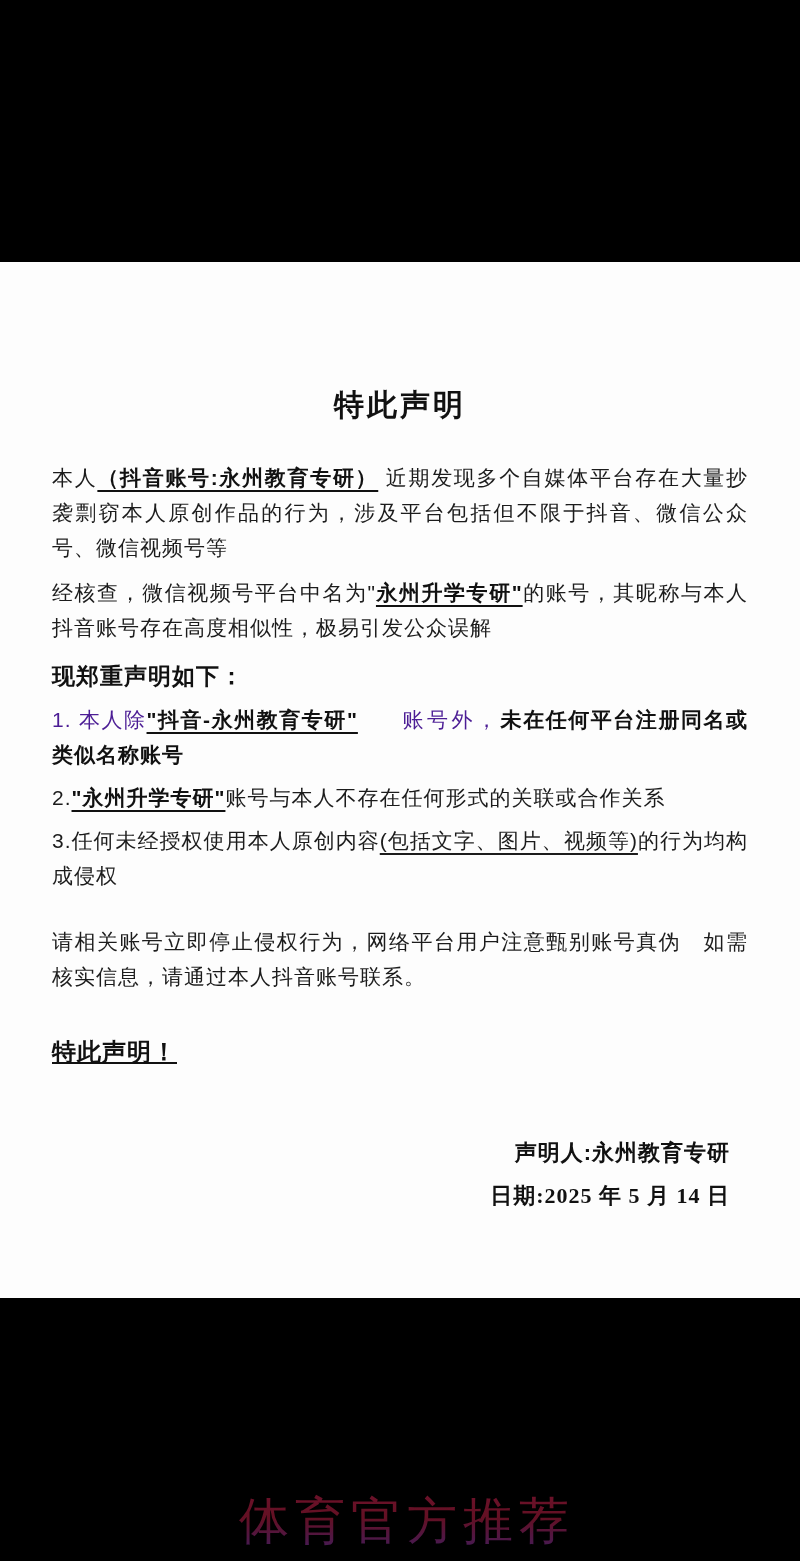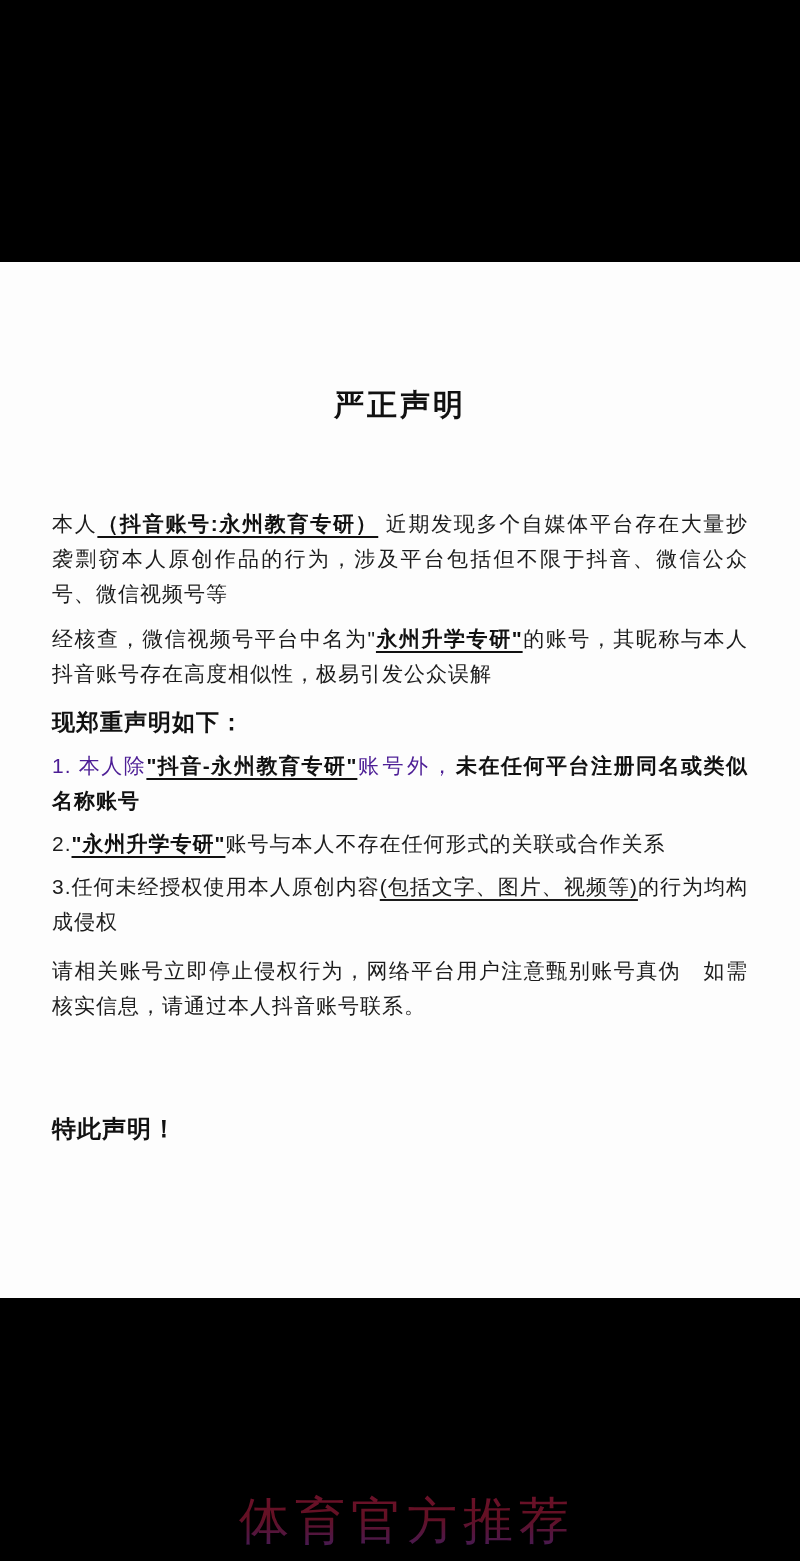--- a/index.html
+++ b/index.html
@@ -39,39 +39,40 @@
     letter-spacing: 3px;
     color: #111;
   }
   .para {
     margin: 0;
     font-size: 21px;
     line-height: 35px;
     letter-spacing: 1px;
     text-align: justify;
   }
-  .p-intro   { margin-top: 86px; }
+  .p-intro   { margin-top: 40px; }
   .p-verify  { margin-top: 10px; }
   .decl-heading {
     margin: 14px 0 0 0;
     font-size: 23px;
     line-height: 35px;
     font-weight: 700;
     letter-spacing: 1px;
     color: #111;
   }
   .decl-item { margin-top: 8px; }
-  .p-request { margin-top: 14px; }
+  .p-request { margin-top: 31px; }
   .closing {
-    margin: 88px 0 0 0;
+    margin: 40px 0 0 0;
     font-size: 24px;
     line-height: 35px;
     font-weight: 700;
     letter-spacing: 1px;
     color: #111;
+    text-decoration: underline;
   }
   .sig-block { text-align: right; padding-right: 18px; }
   .signer {
     margin: 66px 0 0 0;
     font-size: 22px;
     line-height: 35px;
     font-weight: 700;
     letter-spacing: 1px;
     color: #111;
   }
@@ -85,21 +86,21 @@
     font-family: "Liberation Serif", serif;
   }
   .u {
     text-decoration: underline;
     text-underline-offset: 5px;
     text-decoration-thickness: 1.5px;
   }
   .b { font-weight: 700; color: #111; }
   .b.u { text-decoration-thickness: 2px; }
   .muted { color: #4c1d95; }
-  .sp { letter-spacing: 3px; }
+  .sp { letter-spacing: 3px; margin-left: 44px; }
   .band-bottom {
     position: absolute;
     top: 1298px; left: 7px;
     width: 800px; height: 263px;
     background: #000;
   }
   .watermark {
     position: absolute;
     top: 190px;
     left: 0;
@@ -118,39 +119,43 @@
 </style>
 </head>
 <body>
 
 <div class="stage">
 
   <div class="band-top"></div>
 
   <div class="paper">
 
-    <h1 class="doc-title">严正声明</h1>
+    <h1 class="doc-title">特此声明</h1>
 
     <p class="para p-intro"><span>本人</span><span class="b u">（抖音账号:永州教育专研）</span><span> 近期发现多个自媒体平台存在大量抄袭剽窃本人原创作品的行为，涉及平台包括但不限于抖音、微信公众号、微信视频号等</span></p>
 
     <p class="para p-verify"><span>经核查，微信视频号平台中名为"</span><span class="b u">永州升学专研"</span><span>的账号，其昵称与本人抖音账号存在高度相似性，极易引发公众误解</span></p>
 
     <p class="decl-heading">现郑重声明如下：</p>
 
     <p class="para decl-item"><span class="muted">1. 本人除</span><span class="b u">"抖音-永州教育专研"</span><span class="muted sp">账号外，</span><span class="b">未在任何平台注册同名或类似名称账号</span></p>
 
     <p class="para decl-item"><span>2.</span><span class="b u">"永州升学专研"</span><span>账号与本人不存在任何形式的关联或合作关系</span></p>
 
     <p class="para decl-item"><span>3.任何未经授权使用本人原创内容</span><span class="u">(包括文字、图片、视频等)</span><span>的行为均构成侵权</span></p>
 
 
     <p class="para p-request">请相关账号立即停止侵权行为，网络平台用户注意甄别账号真伪　如需核实信息，请通过本人抖音账号联系。</p>
 
     <p class="closing">特此声明！</p>
 
+    <div class="sig-block">
+      <p class="signer">声明人:永州教育专研</p>
+      <p class="date-line">日期:2025 年 5 月 14 日</p>
+    </div>
 
   </div>
 
   <div class="band-bottom">
     <div class="watermark">体育官方推荐</div>
   </div>
 
 </div>
 
 </body></html>

